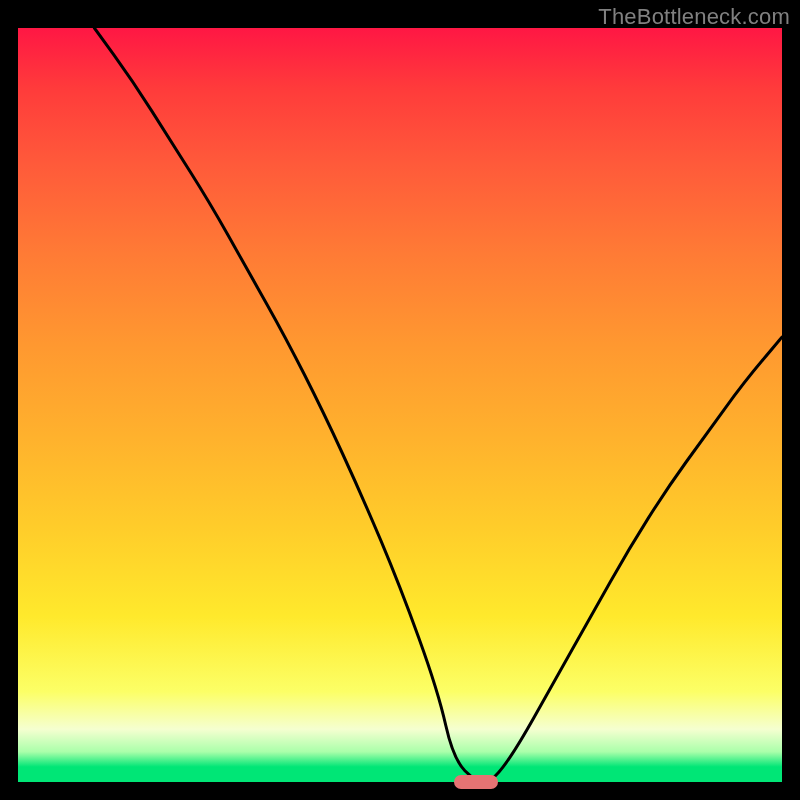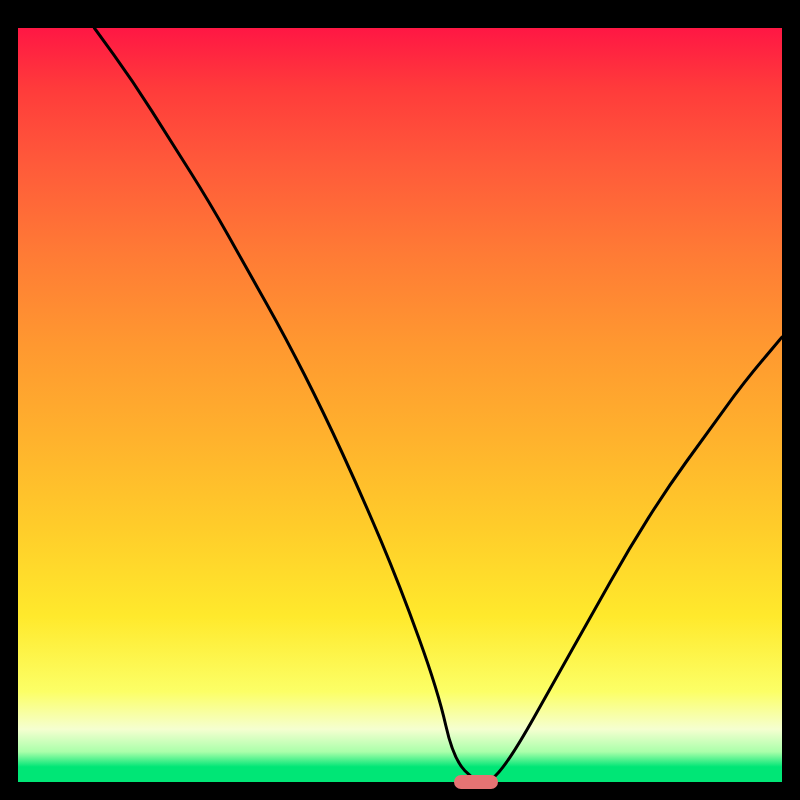--- a/index.html
+++ b/index.html
@@ -69,20 +69,21 @@
     background: #e57373;
     border-radius: 7px;
     transform: translate(-50%, -50%);
   }
 </style>
 </head>
 <body>
 
 <div class="frame">
 
+  <div class="watermark">TheBottleneck.com</div>
 
   <div class="plot">
 
     <svg class="curve" viewBox="0 0 764 754" preserveAspectRatio="none">
       <path d="M 76.4 0.0 Q 76.4 0.0 95.5 26.4 Q 114.6 52.8 133.7 82.9 Q 152.8 113.1 171.9 143.3 Q 191.0 173.4 210.1 207.3 Q 229.2 241.3 248.3 275.2 Q 267.4 309.1 286.5 346.8 Q 305.6 384.5 324.7 426.0 Q 343.8 467.5 362.9 512.7 Q 382.0 558.0 401.1 610.7 Q 420.2 663.5 427.8 697.5 Q 435.5 731.4 446.9 742.7 Q 458.4 754.0 466.0 754.0 Q 473.7 754.0 485.1 738.9 Q 496.6 723.8 515.7 689.9 Q 534.8 656.0 553.9 622.0 Q 573.0 588.1 592.1 554.2 Q 611.2 520.3 630.3 490.1 Q 649.4 459.9 668.5 433.5 Q 687.6 407.2 706.7 380.8 Q 725.8 354.4 744.9 331.8 T 764.0 309.1"></path>
     </svg>
 
     <div class="marker" style="left:458.4px; top:754.0px; background:#e57373;"></div>
 
   </div>

